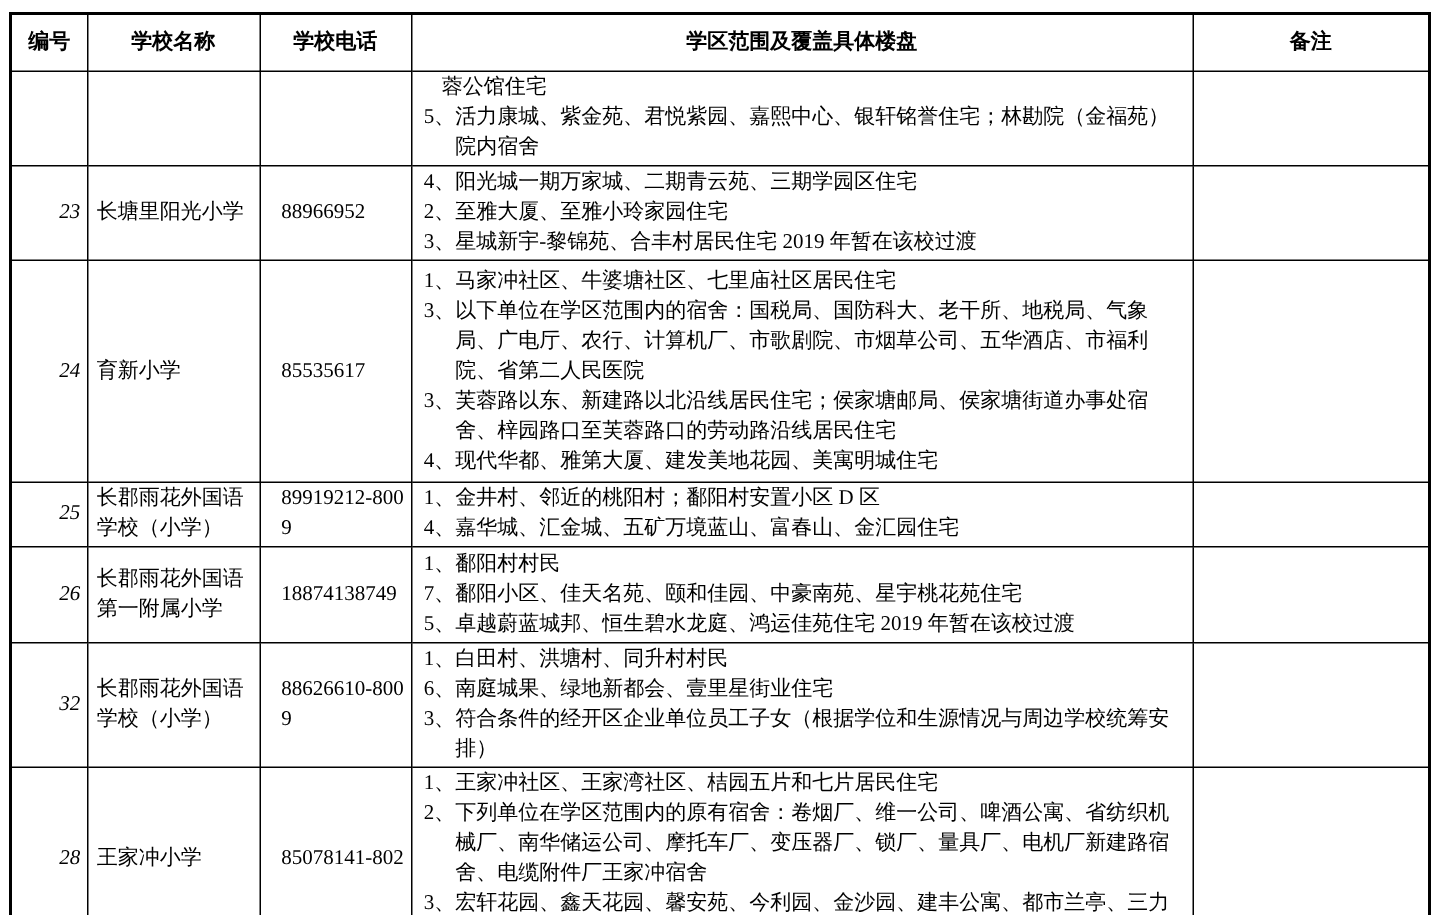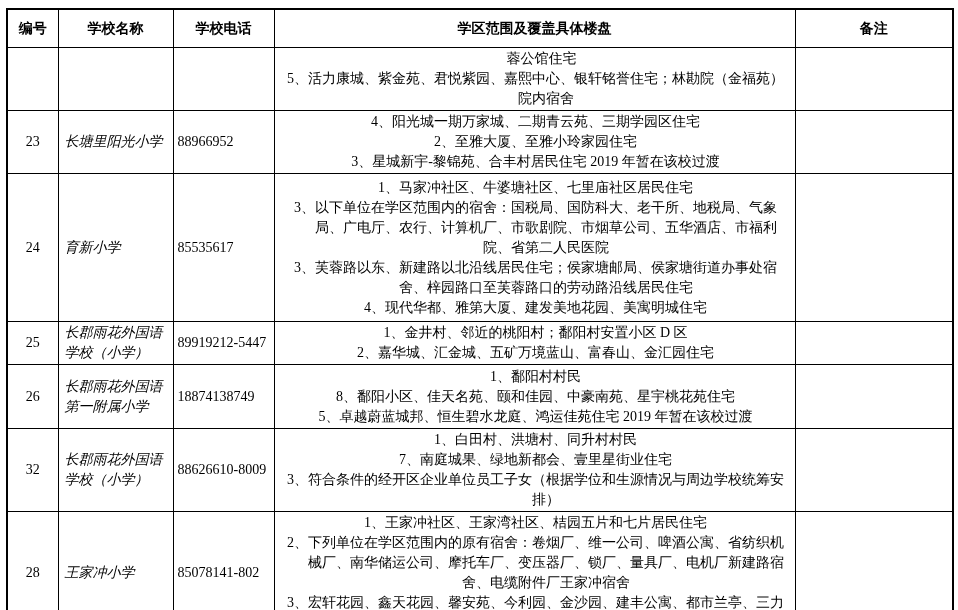--- a/index.html
+++ b/index.html
@@ -35,42 +35,41 @@
     vertical-align: middle;
     padding: 2px 2px;
     height: 33px;
     margin-top: 40px;
   }
   td {
     vertical-align: middle;
     padding: 1px 4px;
   }
   td.c-id {
-    text-align: center;
+    text-align: right;
+    font-style: italic;
   }
   td.c-name {
     text-align: left;
     padding-left: 6px;
-    font-style: italic;
   }
   td.c-phone {
     text-align: left;
-    padding-left: 4px;
+    padding-left: 14px;
   }
   td.c-district {
     padding-left: 8px;
     padding-right: 6px;
   }
   td.c-note {
     text-align: center;
   }
   .line {
     padding-left: 21px;
     text-indent: -21px;
-    text-align: center;
   }
   .line.cont {
     padding-left: 12px;
     text-indent: 0;
   }
 </style>
 </head>
 <body>
 
 <div class="doc">
@@ -125,47 +124,47 @@
           <div class="line">3、以下单位在学区范围内的宿舍：国税局、国防科大、老干所、地税局、气象局、广电厅、农行、计算机厂、市歌剧院、市烟草公司、五华酒店、市福利院、省第二人民医院</div>
           <div class="line">3、芙蓉路以东、新建路以北沿线居民住宅；侯家塘邮局、侯家塘街道办事处宿舍、梓园路口至芙蓉路口的劳动路沿线居民住宅</div>
           <div class="line">4、现代华都、雅第大厦、建发美地花园、美寓明城住宅</div>
         </td>
         <td class="c-note"></td>
       </tr>
 
       <tr style="height:40px">
         <td class="c-id">25</td>
         <td class="c-name">长郡雨花外国语学校（小学）</td>
-        <td class="c-phone">89919212-5447</td>
+        <td class="c-phone">89919212-8009</td>
         <td class="c-district">
           <div class="line">1、金井村、邻近的桃阳村；鄱阳村安置小区 D 区</div>
-          <div class="line">2、嘉华城、汇金城、五矿万境蓝山、富春山、金汇园住宅</div>
+          <div class="line">4、嘉华城、汇金城、五矿万境蓝山、富春山、金汇园住宅</div>
         </td>
         <td class="c-note"></td>
       </tr>
 
       <tr style="height:64px">
         <td class="c-id">26</td>
         <td class="c-name">长郡雨花外国语第一附属小学</td>
         <td class="c-phone">18874138749</td>
         <td class="c-district">
           <div class="line">1、鄱阳村村民</div>
-          <div class="line">8、鄱阳小区、佳天名苑、颐和佳园、中豪南苑、星宇桃花苑住宅</div>
+          <div class="line">7、鄱阳小区、佳天名苑、颐和佳园、中豪南苑、星宇桃花苑住宅</div>
           <div class="line">5、卓越蔚蓝城邦、恒生碧水龙庭、鸿运佳苑住宅 2019 年暂在该校过渡</div>
         </td>
         <td class="c-note"></td>
       </tr>
 
       <tr style="height:62px">
         <td class="c-id">32</td>
         <td class="c-name">长郡雨花外国语学校（小学）</td>
         <td class="c-phone">88626610-8009</td>
         <td class="c-district">
           <div class="line">1、白田村、洪塘村、同升村村民</div>
-          <div class="line">7、南庭城果、绿地新都会、壹里星街业住宅</div>
+          <div class="line">6、南庭城果、绿地新都会、壹里星街业住宅</div>
           <div class="line">3、符合条件的经开区企业单位员工子女（根据学位和生源情况与周边学校统筹安排）</div>
         </td>
         <td class="c-note"></td>
       </tr>
 
       <tr style="height:96px">
         <td class="c-id">28</td>
         <td class="c-name">王家冲小学</td>
         <td class="c-phone">85078141-802</td>
         <td class="c-district">

